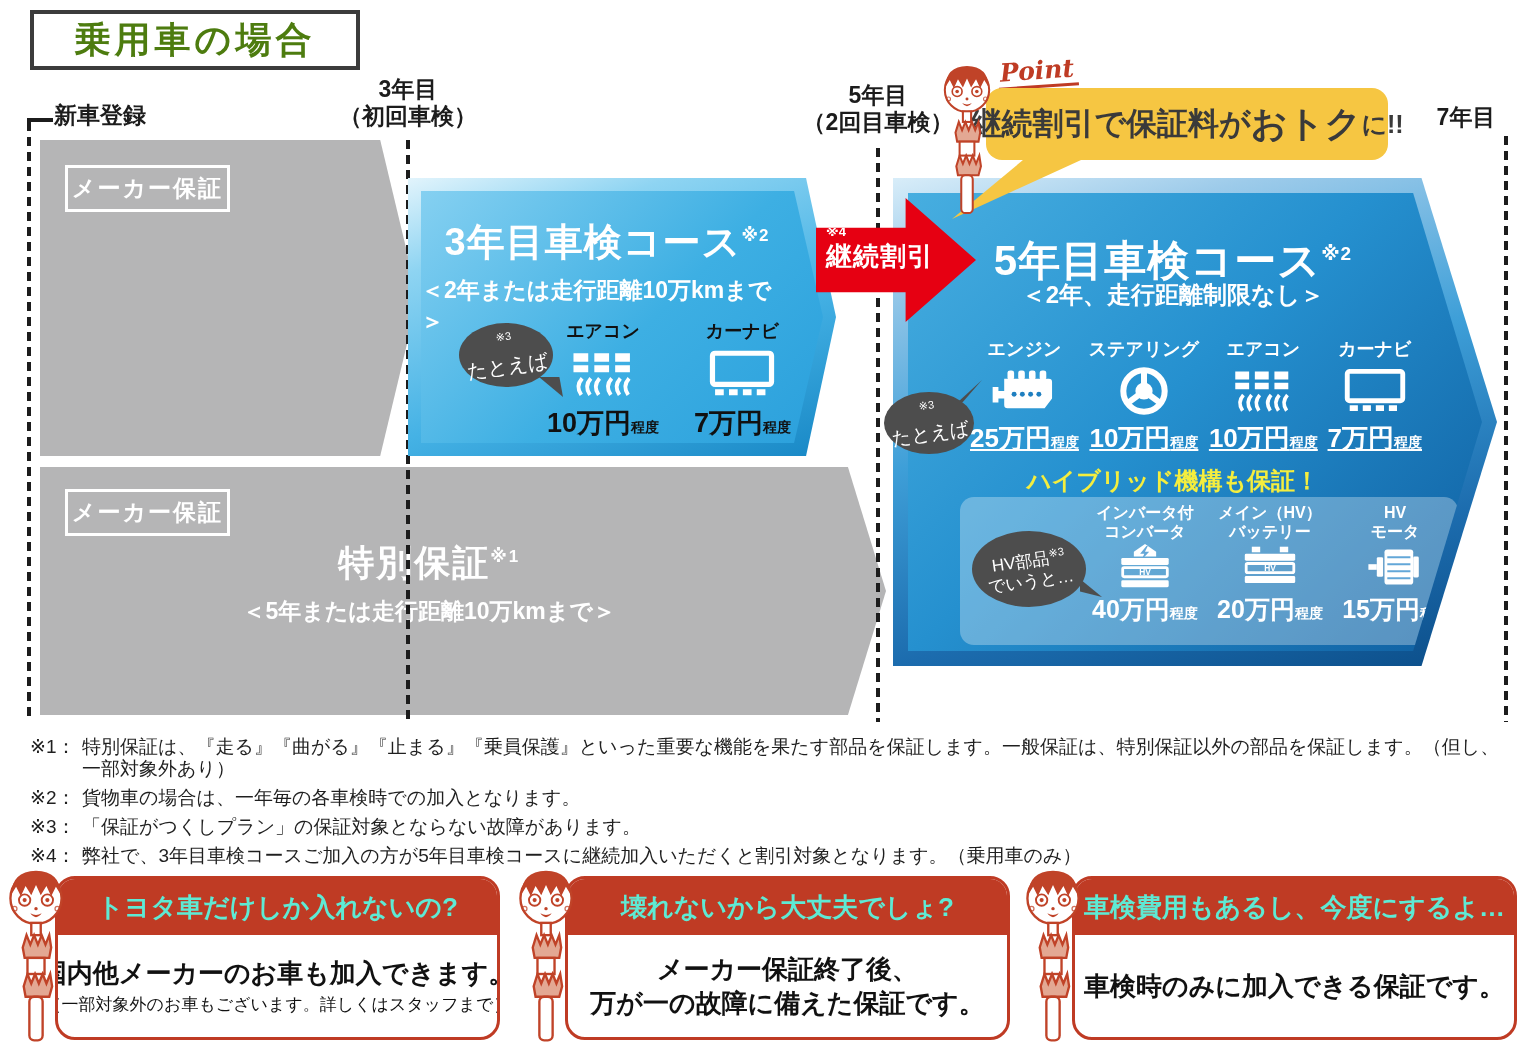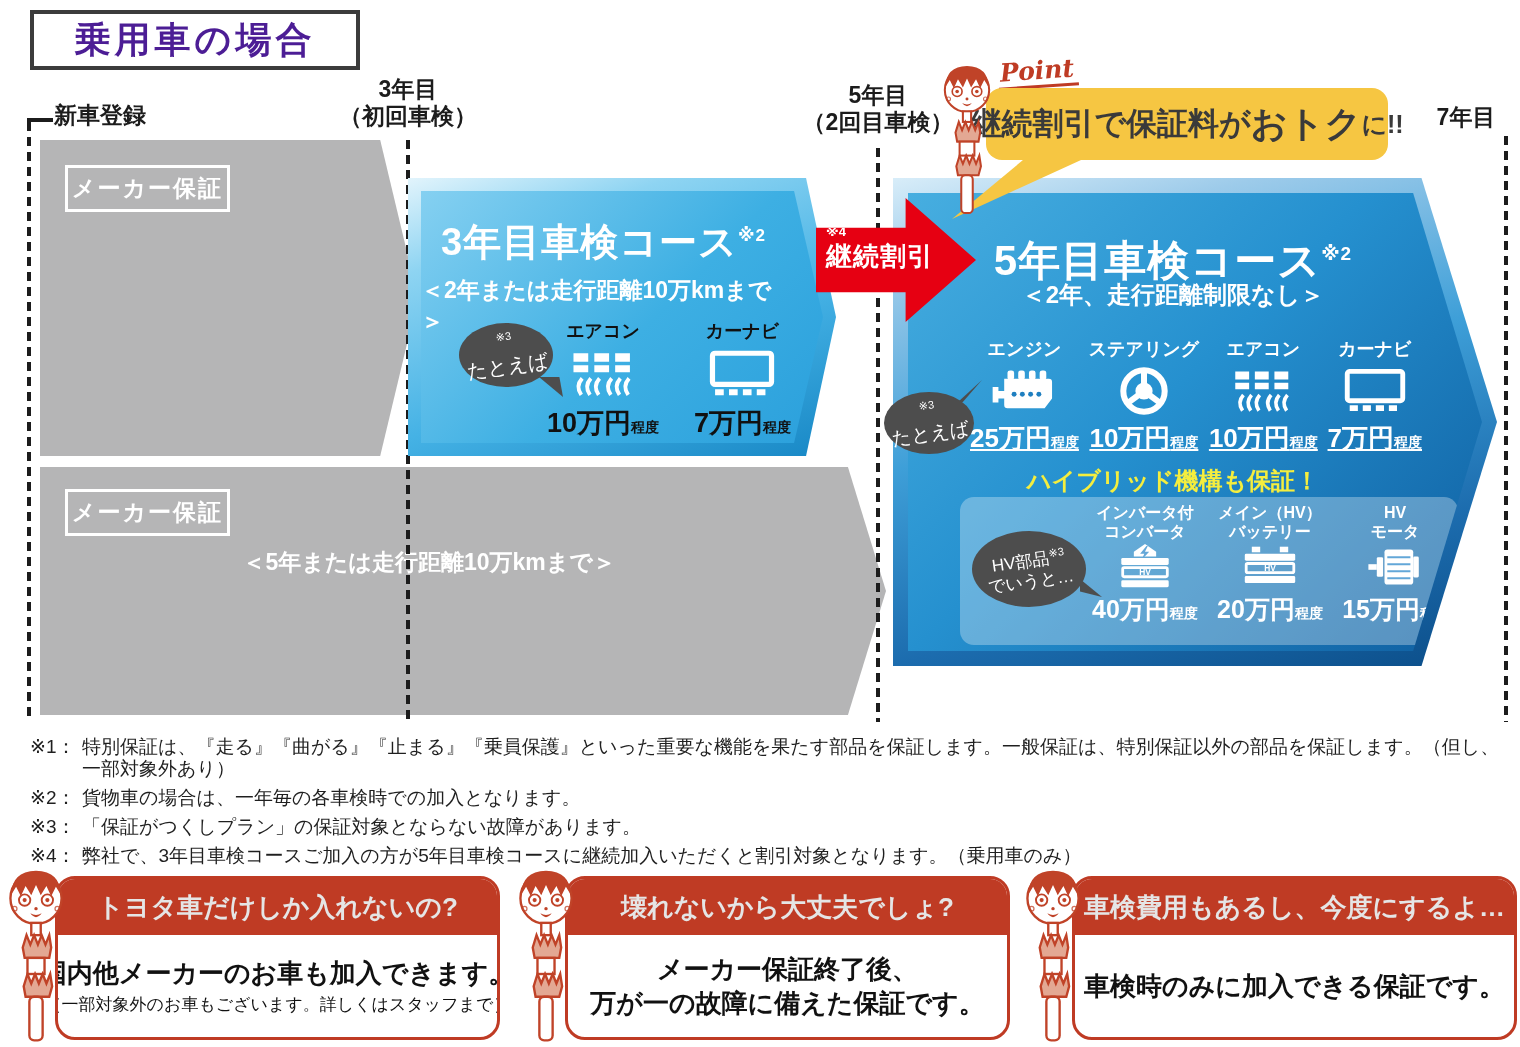--- a/index.html
+++ b/index.html
@@ -3,21 +3,21 @@
 <meta charset="utf-8">
 <style>
   html,body{margin:0;padding:0;background:#fff;}
   .stage{position:relative;width:1520px;height:1047px;background:#fff;overflow:hidden;
          font-family:"Liberation Sans","DejaVu Sans",sans-serif;color:#222;}
   .abs{position:absolute;}
 
   
   .title-box{left:30px;top:10px;width:322px;height:52px;border:4px solid #3c3c3c;
              display:flex;align-items:center;justify-content:center;
-             font-size:36px;font-weight:bold;color:#4c1d95;letter-spacing:4px;}
+             font-size:36px;font-weight:bold;color:#4d7c0f;letter-spacing:4px;}
 
   
   .vline{width:4px;background:repeating-linear-gradient(to bottom,#1c1c1c 0 9px,transparent 9px 15px);z-index:1;}
   .tl-label{font-size:23px;font-weight:bold;color:#1c1c1c;text-align:center;line-height:27px;z-index:1;}
   .reg-tick{left:27px;top:118px;width:26px;height:4px;background:#1c1c1c;}
 
   
   .gray-arrow{background:#b5b5b6;}
   .ga1{left:40px;top:140px;width:378px;height:316px;clip-path:polygon(0 0,90% 0,100% 50%,90% 100%,0 100%);}
   .ga2{left:40px;top:467px;width:846px;height:248px;clip-path:polygon(0 0,95.5% 0,100% 50%,95.5% 100%,0 100%);}
@@ -28,21 +28,21 @@
   .ga-title .sup{font-size:17px;vertical-align:super;}
   .ga-limit{font-size:23px;font-weight:bold;margin-top:8px;}
 
   
   .b3-outer{left:408px;top:178px;width:428px;height:278px;z-index:2;
       clip-path:polygon(0 0,93% 0,100% 50%,93% 100%,0 100%);
       background:linear-gradient(160deg,#e2f4fc 0%,#8ed4f2 22%,#45b2e5 60%,#1787c5 100%);}
   .b3-inner{left:13px;top:13px;width:402px;height:252px;
       clip-path:polygon(0 0,92.8% 0,100% 50%,92.8% 100%,0 100%);
       background:linear-gradient(135deg,#85d0f1 0%,#3dafe3 55%,#2ba0dc 100%);}
-  .b3-title{left:0;top:26px;width:372px;color:#fff;font-size:38px;font-weight:bold;letter-spacing:1px;padding-left:20px;}
+  .b3-title{left:0;top:26px;width:372px;text-align:center;color:#fff;font-size:38px;font-weight:bold;letter-spacing:1px;}
   .b3-title .sup{font-size:17px;vertical-align:super;}
   .b3-limit{left:0;top:84px;width:372px;text-align:left;color:#fff;font-size:23px;font-weight:bold;}
 
   .b5-outer{left:893px;top:178px;width:604px;height:488px;z-index:2;
       clip-path:polygon(0 0,87.5% 0,100% 50%,87.5% 100%,0 100%);
       background:linear-gradient(165deg,#d8edf9 0%,#9dcbea 15%,#3e9fd8 45%,#1c6cae 75%,#0b4d88 100%);}
   .b5-inner{left:15px;top:15px;width:574px;height:458px;
       clip-path:polygon(0 0,88% 0,100% 50%,88% 100%,0 100%);
       background:linear-gradient(135deg,#47aee0 0%,#2590cf 45%,#0f5ea0 100%);}
   .b5-title{left:0;top:40px;width:530px;text-align:center;color:#fff;font-size:42px;font-weight:bold;letter-spacing:1px;}
@@ -99,21 +99,21 @@
 
   
   .notes{left:30px;top:736px;width:1470px;font-size:19px;color:#1f1f1f;}
   .note-line{display:flex;margin-bottom:7px;line-height:22px;}
   .note-line .nref{flex:0 0 52px;}
 
   
   .faq{top:872px;width:473px;height:172px;}
   .faq-card{position:absolute;left:28px;top:4px;width:439px;height:158px;border:3px solid #bf3b24;
       border-radius:20px;background:#fff;overflow:hidden;}
-  .faq-head{height:56px;background:#bf3b24;color:#e5e5e5;font-size:26px;font-weight:bold;
+  .faq-head{height:56px;background:#bf3b24;color:#5eead4;font-size:26px;font-weight:bold;
       display:flex;align-items:center;justify-content:center;white-space:nowrap;}
   .faq-body{height:102px;display:flex;flex-direction:column;align-items:center;justify-content:center;color:#111;}
   .faq-ans{font-size:26px;font-weight:bold;line-height:34px;text-align:center;white-space:nowrap;}
   .faq-sub{font-size:17px;margin-top:3px;white-space:nowrap;}
 </style>
 </head>
 <body>
 
 <svg width="0" height="0" style="position:absolute" aria-hidden="true">
  <defs>
@@ -220,20 +220,21 @@
   </div>
   <div class="abs tl-label" style="left:1432px;top:104px;width:68px;text-align:center;">7年目</div>
 
   <div class="abs gray-arrow ga1">
     <div class="abs maker-box" style="left:25px;top:25px;">メーカー保証</div>
   </div>
 
   <div class="abs gray-arrow ga2">
     <div class="abs maker-box" style="left:25px;top:22px;">メーカー保証</div>
     <div class="abs ga-center" style="top:72px;">
+      <div class="ga-title" style="font-size:36px;"><span>特別保証</span><span class="sup">※1</span></div>
       <div class="ga-limit">＜5年または走行距離10万kmまで＞</div>
     </div>
   </div>
 
   <div class="abs b3-outer">
     <div class="abs b3-inner">
       <div class="abs b3-title"><span>3年目車検コース</span><span class="sup">※2</span></div>
       <div class="abs b3-limit">＜2年または走行距離10万kmまで＞</div>
       <div class="abs bub" style="left:38px;top:132px;width:94px;height:64px;">
         <div class="rot" style="font-size:20px;"><span class="ref">※3</span><br><span>たとえば</span></div>

